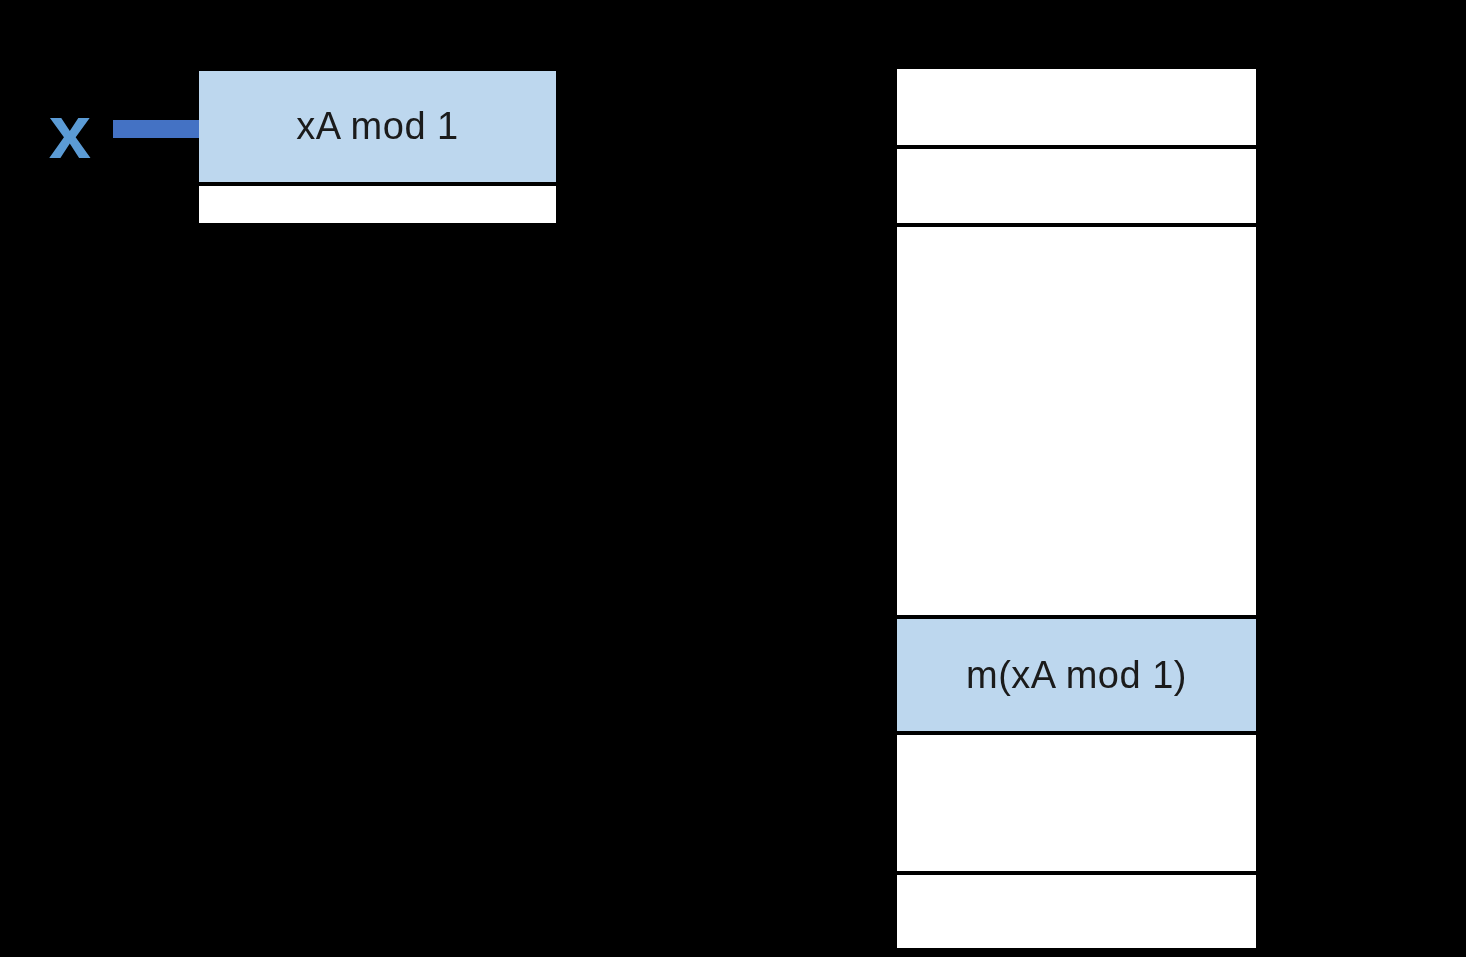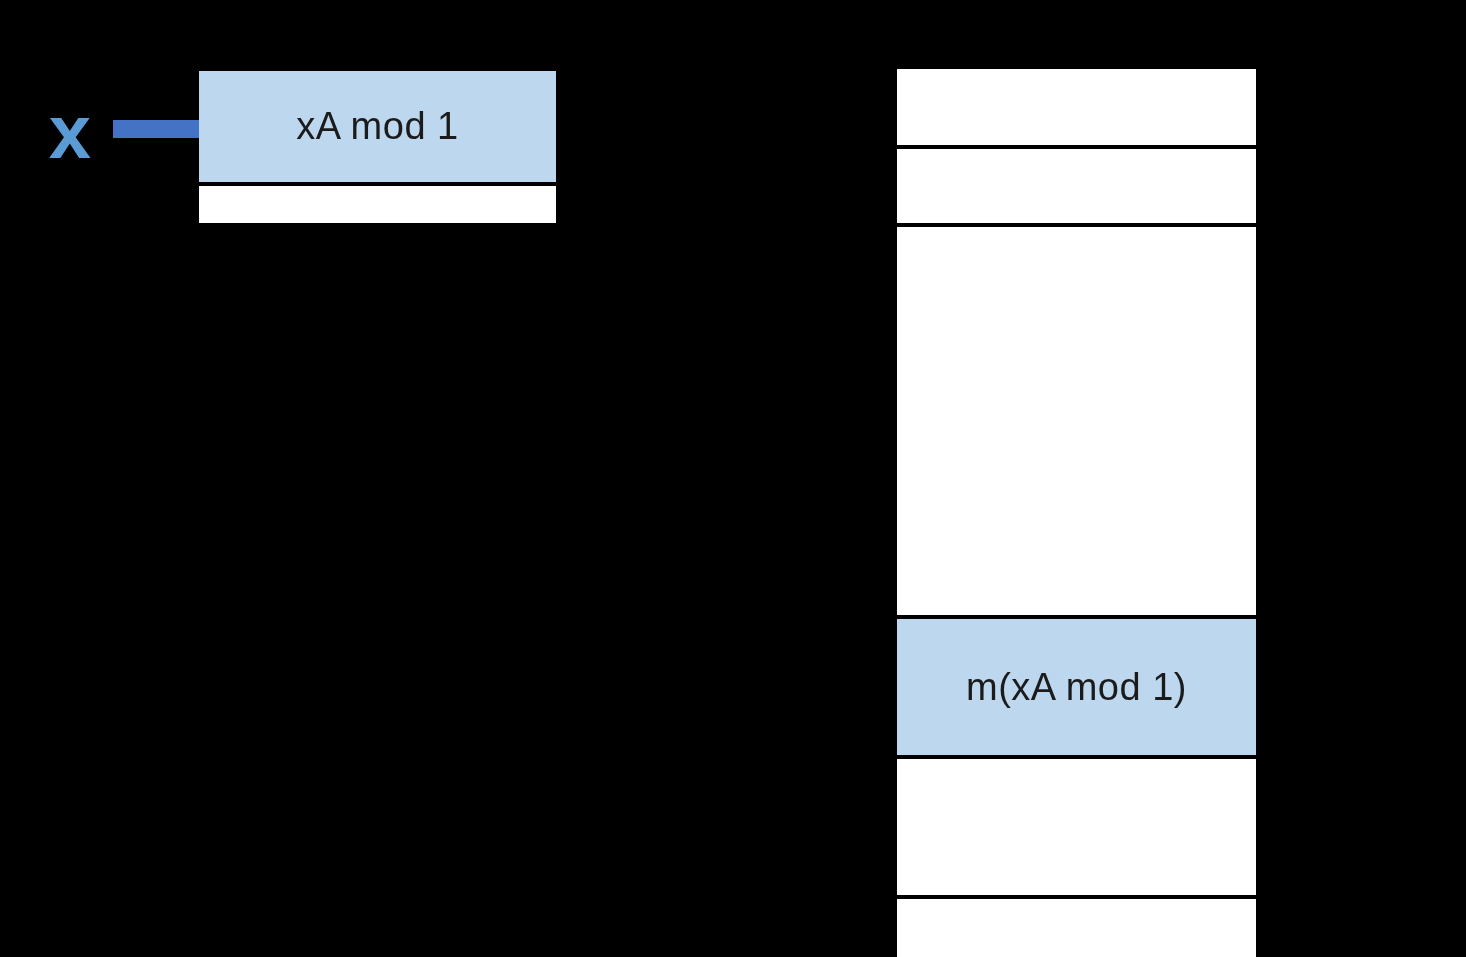--- a/index.html
+++ b/index.html
@@ -40,21 +40,21 @@
   .left-table .cell.c1{height:37px;}
   
   .right-table{
     position:absolute;left:897px;top:69px;width:359px;
     display:flex;flex-direction:column;row-gap:4px;
   }
   .right-table .cell{width:100%;}
   .right-table .cell.c0{height:76px;}
   .right-table .cell.c1{height:74px;}
   .right-table .cell.c2{height:388px;}
-  .right-table .cell.c3{height:136px;}
+  .right-table .cell.c3{height:112px;}
   .right-table .cell.c4{height:136px;}
   .right-table .cell.c5{height:73px;}
   
   .cell{
     background:var(--cell_fill);
     display:flex;align-items:center;justify-content:center;
     font-size:38px;letter-spacing:0.5px;
     color:var(--text);
     box-sizing:border-box;
   }

